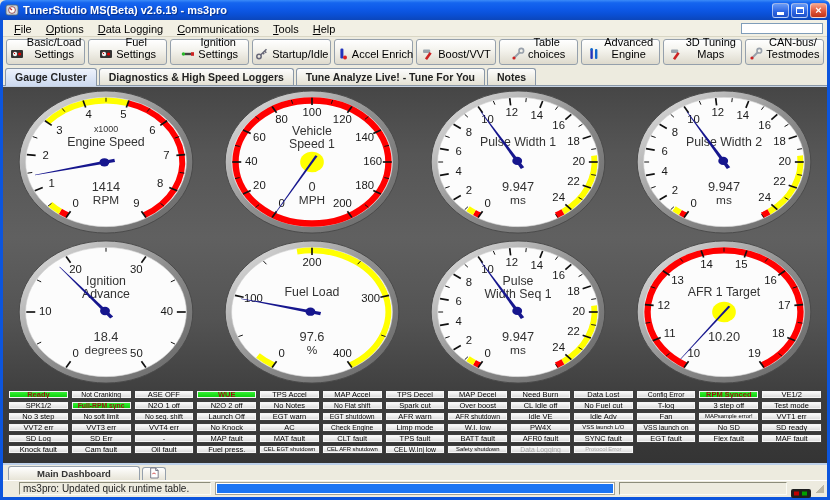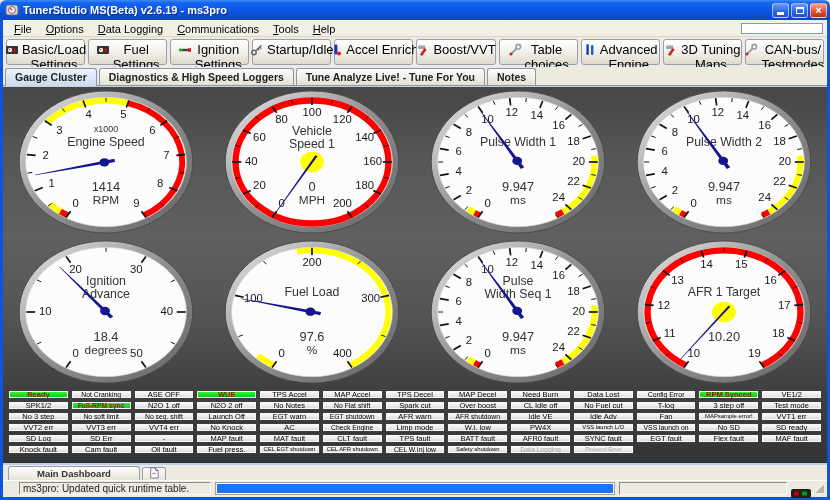--- a/index.html
+++ b/index.html
@@ -29,22 +29,22 @@
 
   
   .menubar { height:17px; flex:0 0 17px; background:#f2f0e4; border-bottom:1px solid #d9d6c4;
     display:flex; align-items:flex-end; padding-left:4px; position:relative; }
   .menu-item { font-size:11px; color:#000; padding:1px 7px; cursor:default; }
   .menu-item u { text-decoration:underline; }
   .mini-field { position:absolute; right:4px; top:3px; width:82px; height:11px; background:#fff; border:1px solid #7f9db9; }
 
   
   .toolbar { height:30px; flex:0 0 30px; background:#edebdf; display:flex; gap:3px; padding:2px 3px; }
-  .tb { flex:1; display:flex; align-items:flex-start; justify-content:center; gap:3px; min-width:0;
-    border:1px solid #95a0ac; border-radius:3px; font-size:13px; color:#000; padding:3px 1px; cursor:default;
+  .tb { flex:1; display:flex; align-items:flex-end; justify-content:center; gap:3px; min-width:0;
+    border:1px solid #95a0ac; border-radius:3px; font-size:11px; color:#000; padding:3px 1px; cursor:default;
     background:linear-gradient(180deg,#ffffff 0%,#f3f2ec 45%,#dedacd 100%); }
   .tb-ico { width:14px; height:14px; flex:0 0 14px; }
   .tb-lines { display:flex; flex-direction:column; line-height:1.15; text-align:center; white-space:nowrap; }
 
   
   .tabstrip { height:19px; flex:0 0 19px; background:#edebdf; display:flex; gap:2px; align-items:flex-end;
     padding:2px 12px 0 2px; border-bottom:1px solid #8a98a8; }
   .tab { font-size:10.5px; font-weight:bold; color:#222; padding:2px 9px 2px; border:1px solid #8a98a8; border-bottom:none;
     border-radius:3px 3px 0 0; background:linear-gradient(180deg,#fdfdfd,#e4e1d3); white-space:nowrap; cursor:default; }
   .tab.selected { background:linear-gradient(180deg,#eef3fc,#ccd9ef); position:relative; top:1px; padding-bottom:3px; }

